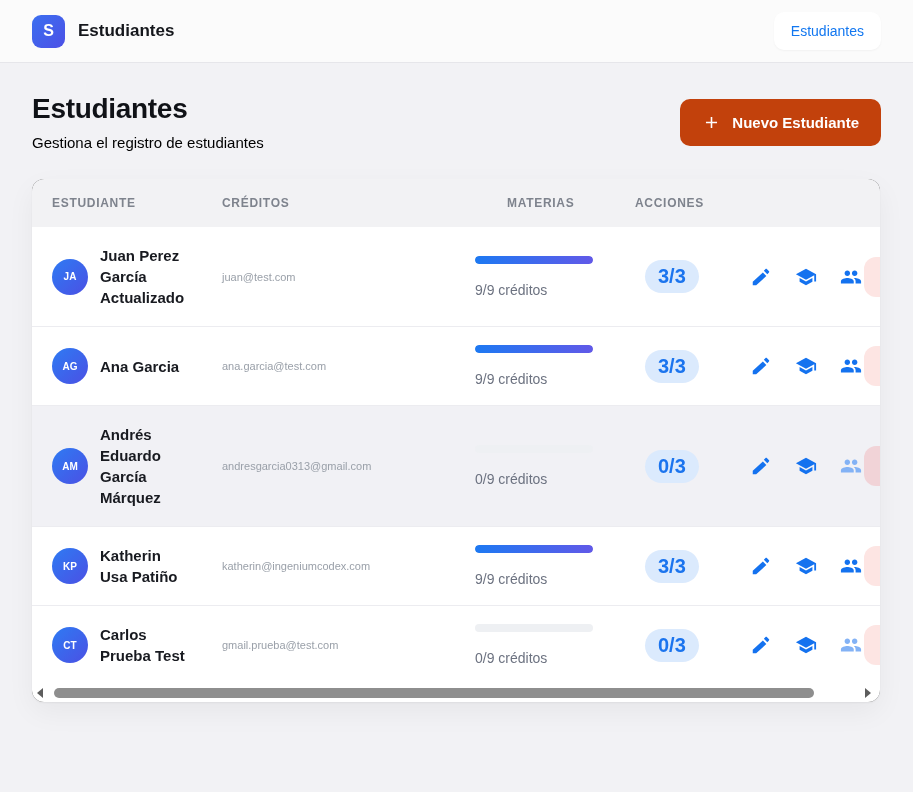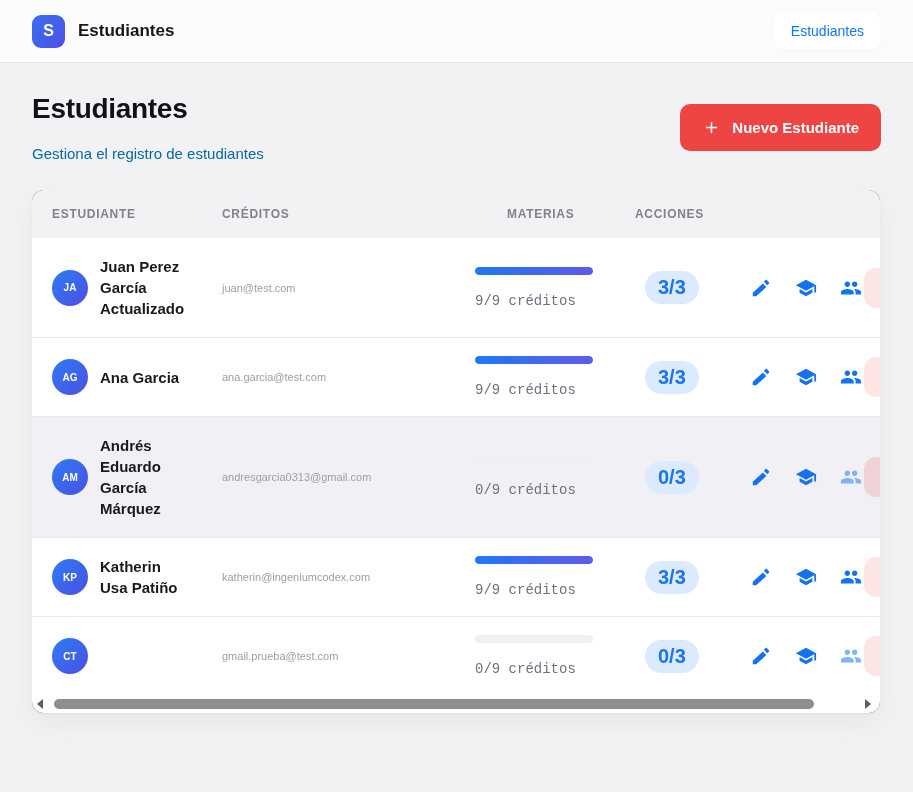--- a/index.html
+++ b/index.html
@@ -28,23 +28,23 @@
   .nav-pill {
     background:#ffffff; color:#1277f0; font-size:14px; font-weight:500;
     border:none; border-radius:10px; padding:11px 17px; cursor:pointer;
     box-shadow:0 1px 2px rgba(0,0,0,0.04);
   }
 
   
   .main { padding:30px 32px 0 32px; }
   .page-head { display:flex; justify-content:space-between; align-items:center; }
   .page-title { font-size:28px; font-weight:700; color:#101217; letter-spacing:-0.3px; }
-  .page-subtitle { font-size:15px; color:#0369a1; margin-top:20px; }
+  .page-subtitle { font-size:15px; color:#000000; margin-top:9px; }
   .btn-primary {
-    background:#ef4444; color:#fff; border:none; border-radius:10px;
+    background:#c2410c; color:#fff; border:none; border-radius:10px;
     height:47px; padding:0 22px; font-size:15px; font-weight:600;
     display:flex; align-items:center; gap:11px; cursor:pointer;
     font-family:inherit;
   }
   .btn-primary svg { width:19px; height:19px; fill:#fff; }
 
   
   .card {
     margin-top:28px; background:#404040; border-radius:12px;
     box-shadow:0 1px 2px rgba(16,18,24,0.05), 0 10px 28px rgba(16,18,24,0.05);
@@ -69,21 +69,21 @@
     width:36px; height:36px; border-radius:50%; flex:0 0 36px;
     background:linear-gradient(135deg,#2e7bf3,#4b50e4);
     color:#fff; font-size:10px; font-weight:700;
     display:flex; align-items:center; justify-content:center;
   }
   .name { font-size:15px; font-weight:600; color:#181a20; line-height:21px; width:88px; }
   .email { font-size:11px; color:#9aa0a9; }
 
   .bar-track { width:118px; height:8px; border-radius:4px; background:#eef0f3; overflow:hidden; }
   .bar-fill { height:100%; border-radius:4px; background:linear-gradient(90deg,#1d79f2,#6159e8); width:0; }
-  .credits-label { font-size:14px; color:#6c7280; margin-top:18px;font-family:Liberation Mono, monospace; }
+  .credits-label { font-size:14px; color:#6c7280; margin-top:18px; }
 
   .badge {
     display:inline-block; margin-left:10px;
     background:#dbeafd; color:#1b74ee; font-size:20px; font-weight:700;
     padding:5px 13px; border-radius:999px;
   }
 
   .cell-actions { display:flex; align-items:center; gap:23px; padding-left:10px; }
   .icon-btn { width:22px; height:22px; cursor:pointer; background:none; border:none; padding:0; }
   .icon-btn svg { width:22px; height:22px; fill:#1472ef; display:block; }
@@ -270,20 +270,21 @@
               <path d="M16 11c1.66 0 2.99-1.34 2.99-3S17.66 5 16 5c-1.66 0-3 1.34-3 3s1.34 3 3 3zm-8 0c1.66 0 2.99-1.34 2.99-3S9.66 5 8 5C6.34 5 5 6.34 5 8s1.34 3 3 3zm0 2c-2.33 0-7 1.17-7 3.5V19h14v-2.5c0-2.33-4.67-3.5-7-3.5zm8 0c-.29 0-.62.02-.97.05 1.16.84 1.97 1.97 1.97 3.45V19h6v-2.5c0-2.33-4.67-3.5-7-3.5z"></path>
             </svg>
           </button>
       </div>
       <button class="delete-pill"></button>
     </div>
 
     <div class="tgrid row" style="border-bottom:none;">
       <div class="cell-student">
         <div class="avatar">CT</div>
+        <div class="name">Carlos Prueba Test</div>
       </div>
       <div class="email">gmail.prueba@test.com</div>
       <div>
         <div class="bar-track">
             <div class="bar-fill" style="width: 0%;"></div>
           </div>
         <div class="credits-label">0/9 créditos</div>
       </div>
       <div><span class="badge">0/3</span></div>
       <div class="cell-actions">

